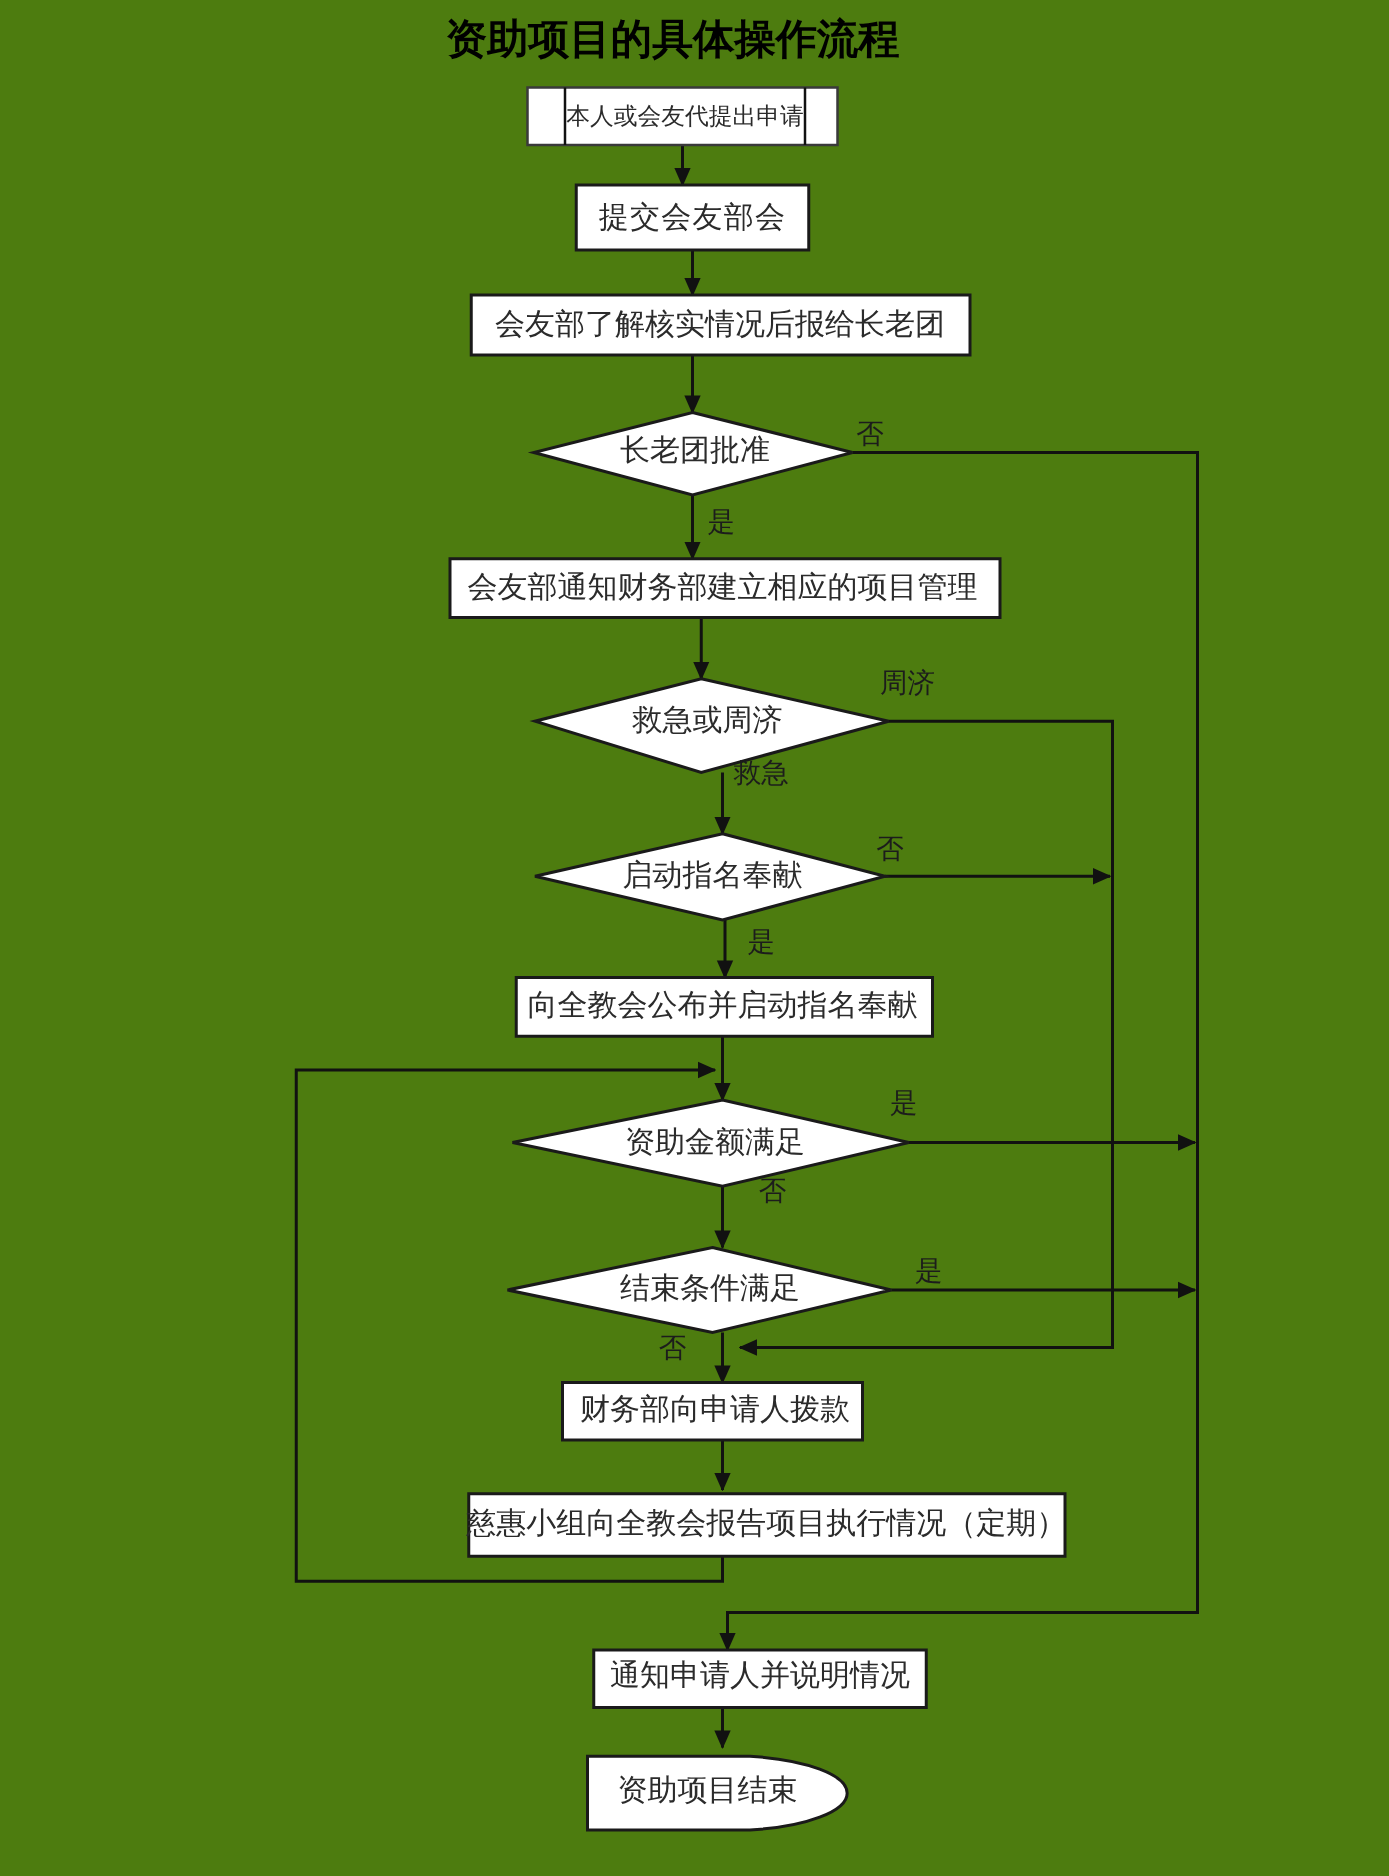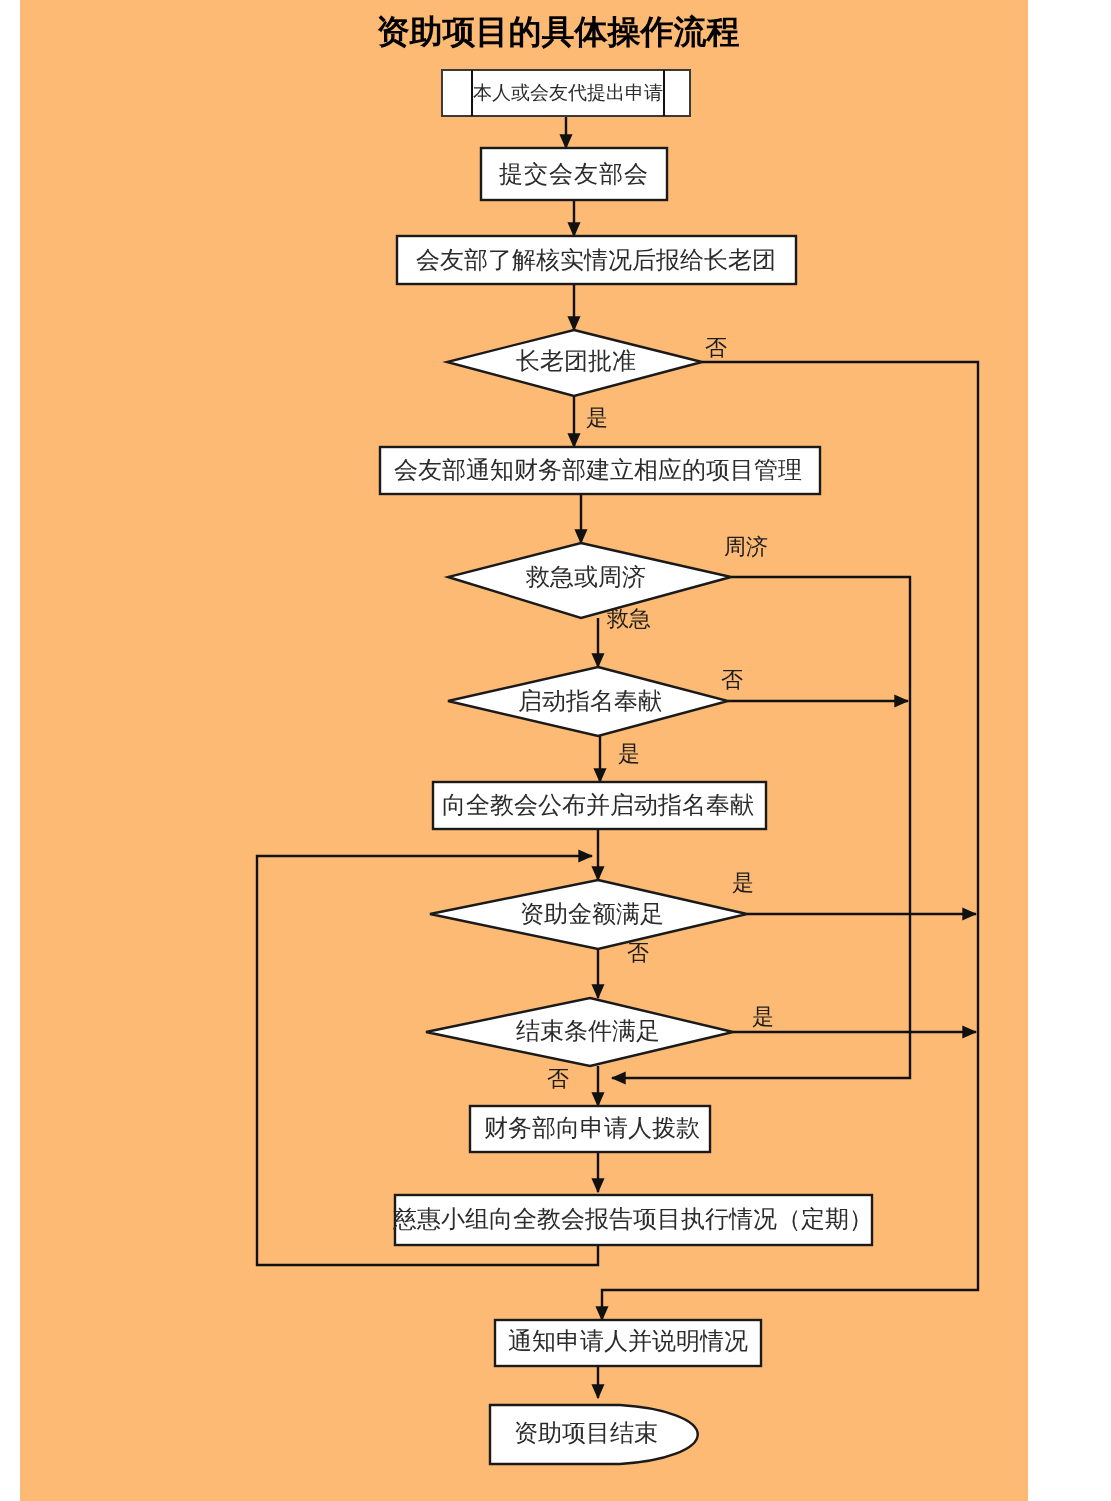--- a/index.html
+++ b/index.html
@@ -2,25 +2,24 @@
 <html><head>
 <meta charset="utf-8">
 <style>
   html,body{margin:0;padding:0;background:#ffffff;}
   body{
     font-family:"DejaVu Sans","Liberation Sans",sans-serif;
     color:#1a1a1a;
   }
   #page{
     position:relative;
-    width:1008px;
+    width:1111px;
     height:1501px;
     overflow:hidden;
-    background:#fdba74;
-    margin-left:20px;
+    background:#4d7c0f;
   }
   #chart-svg{
     position:absolute;
     top:0;left:0;
     width:1111px;
     height:1501px;
   }
   .node-text{
     font-family:"DejaVu Serif","Liberation Serif",serif;
     font-size:24px;

